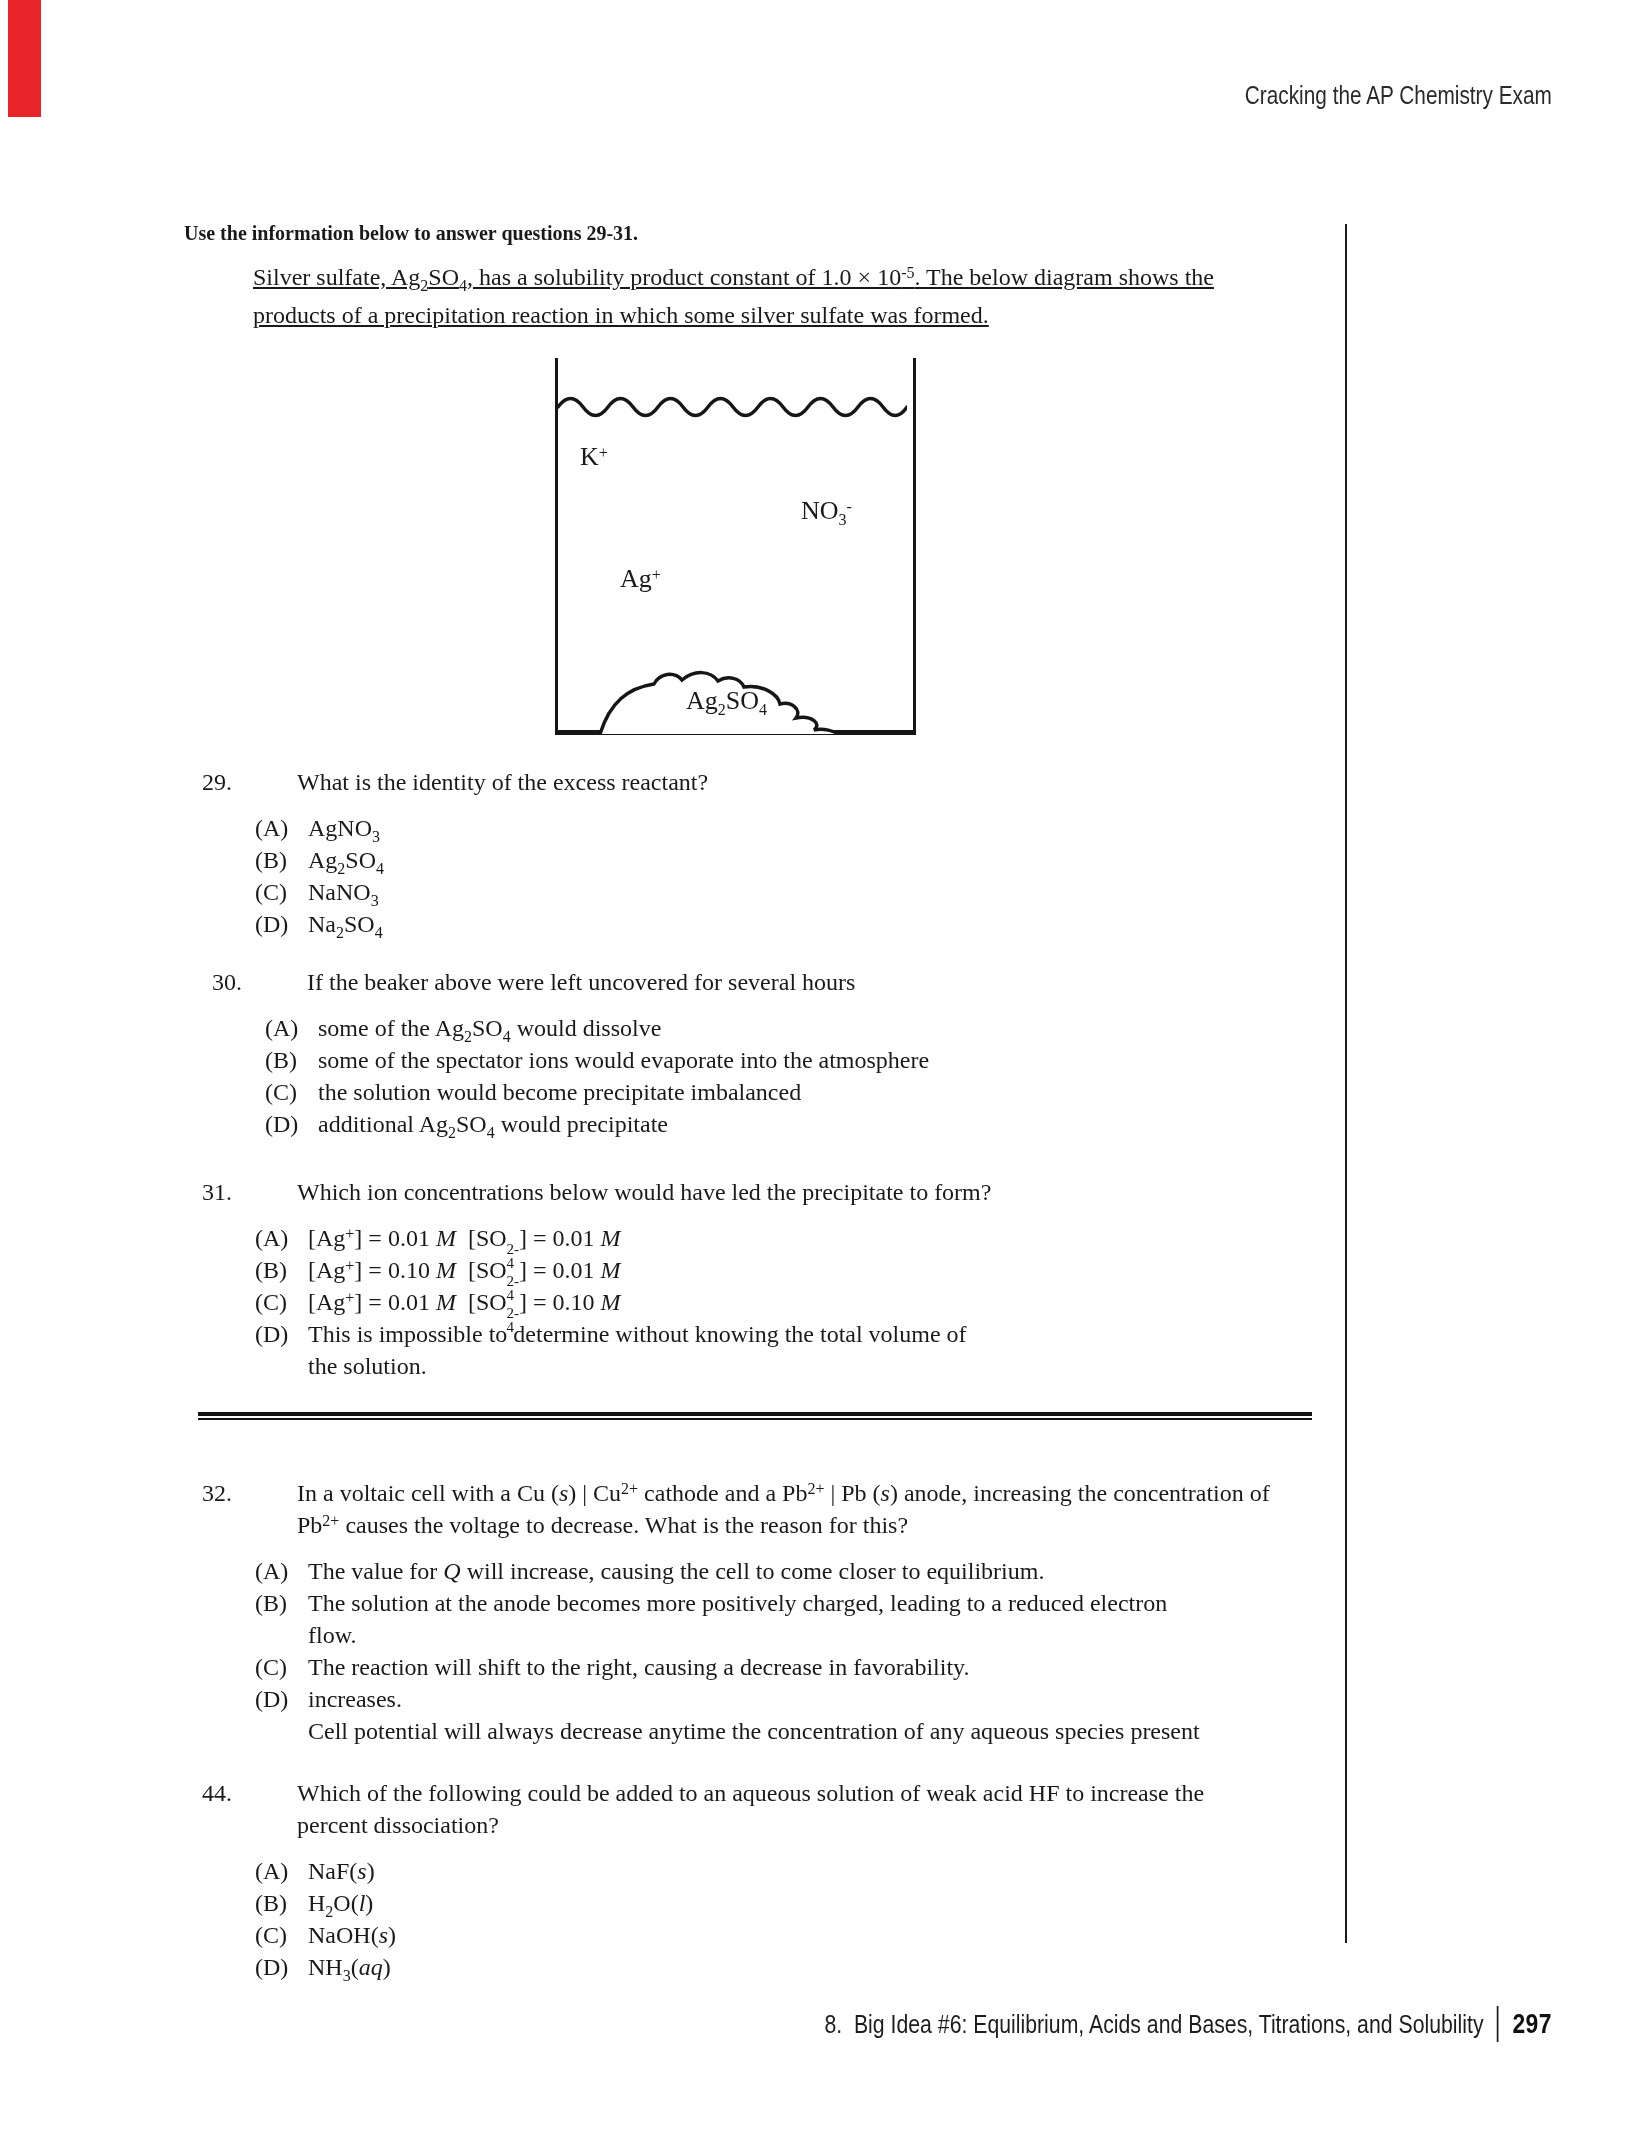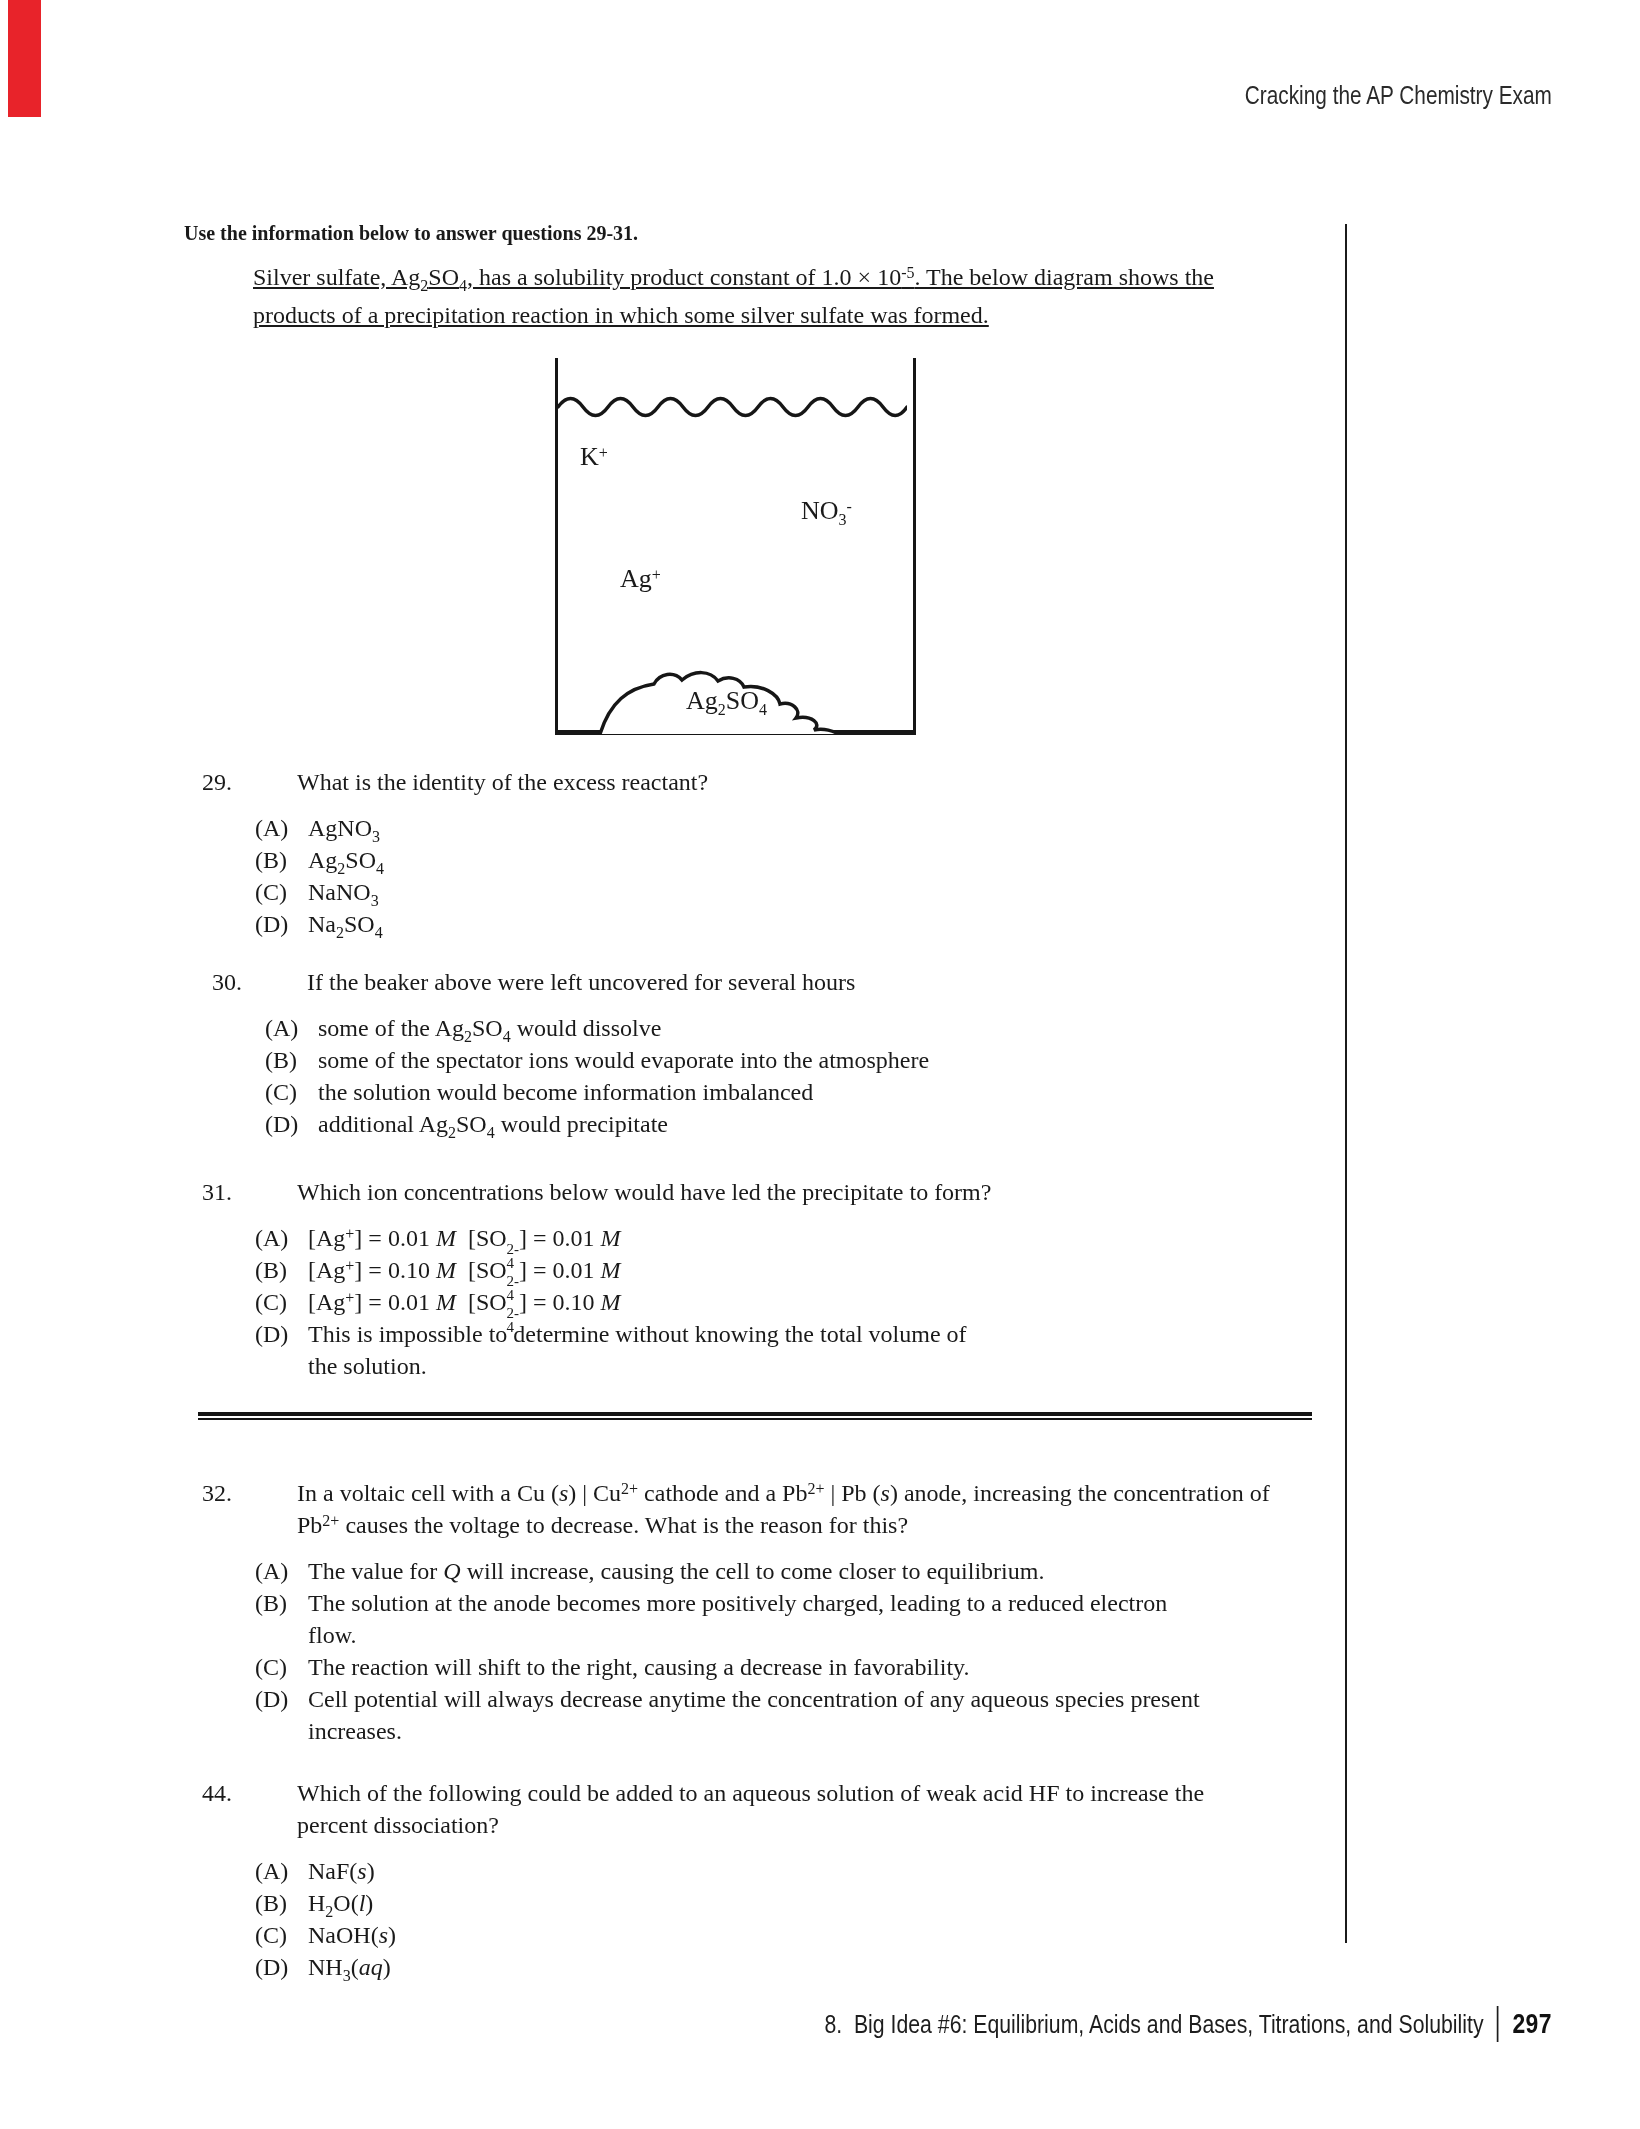--- a/index.html
+++ b/index.html
@@ -141,21 +141,21 @@
         </div>
         <div class="opt">
           <span class="opt-letter">(B)</span>
           <div class="opt-lines">
             <div class="tline">some of the spectator ions would evaporate into the atmosphere</div>
           </div>
         </div>
         <div class="opt">
           <span class="opt-letter">(C)</span>
           <div class="opt-lines">
-            <div class="tline">the solution would become information imbalanced</div>
+            <div class="tline">the solution would become precipitate imbalanced</div>
           </div>
         </div>
         <div class="opt">
           <span class="opt-letter">(D)</span>
           <div class="opt-lines">
             <div class="tline">additional Ag<sub>2</sub>SO<sub>4</sub> would precipitate</div>
           </div>
         </div>
       </div>
   </div>
@@ -218,22 +218,22 @@
         </div>
         <div class="opt">
           <span class="opt-letter">(C)</span>
           <div class="opt-lines">
             <div class="tline">The reaction will shift to the right, causing a decrease in favorability.</div>
           </div>
         </div>
         <div class="opt">
           <span class="opt-letter">(D)</span>
           <div class="opt-lines">
+            <div class="tline">increases.</div>
             <div class="tline">Cell potential will always decrease anytime the concentration of any aqueous species present</div>
-            <div class="tline">increases.</div>
           </div>
         </div>
       </div>
   </div>
     <div class="question" id="q33">
     <div class="q-head">
       <span class="q-num">44.</span>
       <div class="q-lines">
           <div class="tline">Which of the following could be added to an aqueous solution of weak acid HF to increase the</div>
           <div class="tline">percent dissociation?</div>

